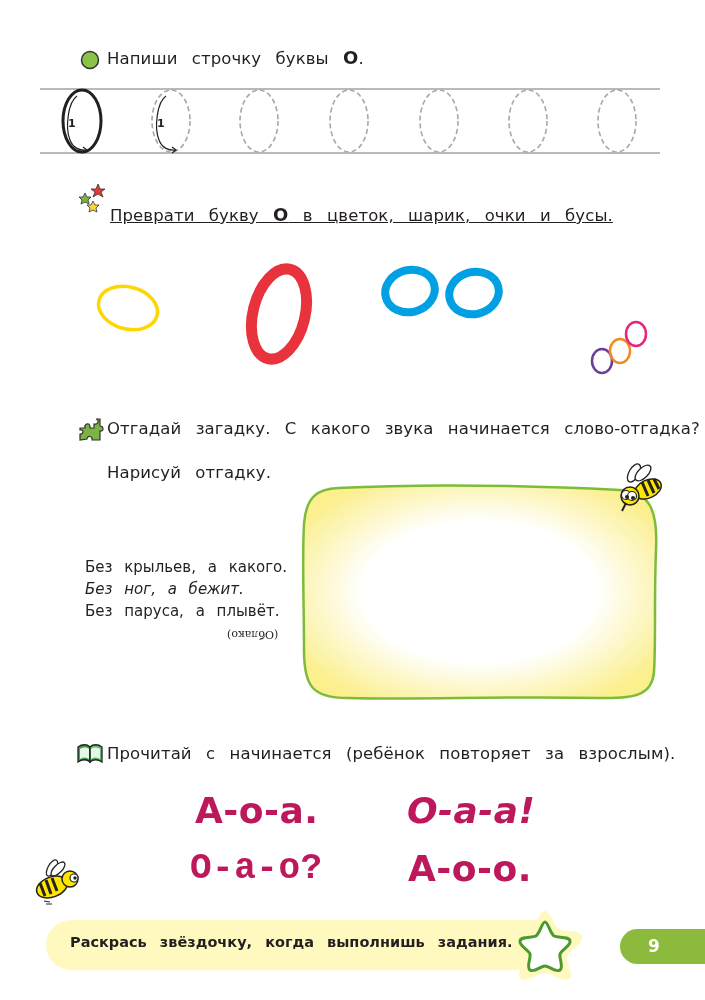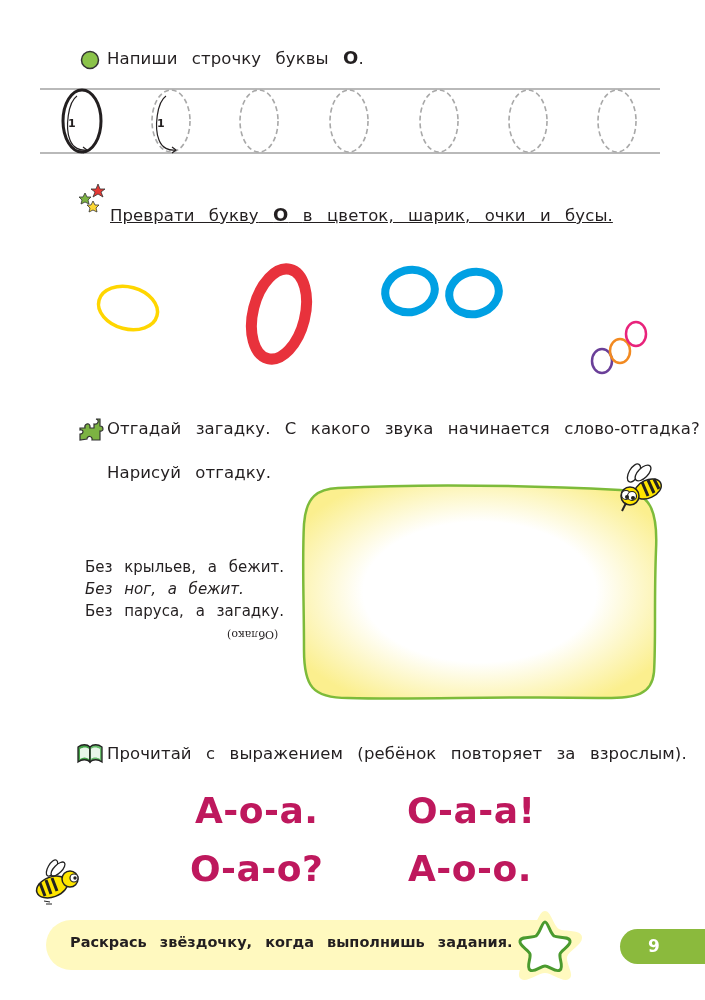--- a/index.html
+++ b/index.html
@@ -101,23 +101,23 @@
   <ellipse cx="32" cy="33" rx="10" ry="12" fill="none" stroke="#f28a21" stroke-width="2.5"></ellipse>
   <ellipse cx="48" cy="16" rx="10" ry="12" fill="none" stroke="#e8237b" stroke-width="2.5"></ellipse>
 </svg>
 
 <svg class="abs" style="left:76px;top:416px;" width="28" height="28">
   <path d="M4,12 L9,12 C8,8 13,6 14,10 L14,12 L18,12 L18,8 C22,9 24,4 20,3 L24,3 L24,10 C28,10 28,16 24,15 L24,24 L16,24 C17,20 11,19 11,23 L4,24 L4,18 C8,18 8,13 4,14 Z" fill="#7cb342" stroke="#333" stroke-width="1.2"></path>
 </svg>
 <div class="task-line" style="left:107px;top:420px;text-align:center;">Отгадай загадку. С какого звука начинается слово-отгадка?</div>
 <div class="task-line" style="left:107px;top:456px;margin-top:8px;">Нарисуй отгадку.</div>
 
-<div class="riddle" style="top:557px;">Без крыльев, а бежит.</div>
+<div class="riddle" style="top:557px;">Без крыльев, а какого.</div>
 <div class="riddle" style="top:579px;font-style:italic;">Без ног, а бежит.</div>
-<div class="riddle" style="top:601px;">Без паруса, а загадку.</div>
+<div class="riddle" style="top:601px;">Без паруса, а плывёт.</div>
 <span class="answer">(Облако)</span>
 
 <svg class="abs" style="left:298px;top:480px;" width="362" height="222">
   <defs>
     <radialGradient id="frameFill" cx="50%" cy="50%" r="60%">
       <stop offset="55%" stop-color="#ffffff"></stop>
       <stop offset="100%" stop-color="#fbef8e"></stop>
     </radialGradient>
   </defs>
   <path d="M40,8 C140,3 240,6 322,10 C352,12 360,30 358,70 C356,120 358,160 356,192 C354,214 340,219 300,218 C200,216 120,220 50,218 C14,218 6,206 6,170 C6,120 4,80 6,44 C8,16 20,9 40,8 Z" fill="url(#frameFill)" stroke="#7dbb3a" stroke-width="2.5"></path>
@@ -135,25 +135,25 @@
   <circle cx="21" cy="35" r="2" fill="#222"></circle>
   <line x1="14" y1="40" x2="10" y2="48" stroke="#222" stroke-width="2"></line>
 </svg>
 
 <svg class="abs" style="left:76px;top:741px;" width="28" height="24">
   <path d="M2,6 C6,3 11,3 14,6 L14,21 C11,18 6,18 2,21 Z" fill="#43a047" stroke="#222" stroke-width="1.3"></path>
   <path d="M14,6 C17,3 22,3 26,6 L26,21 C22,18 17,18 14,21 Z" fill="#66bb6a" stroke="#222" stroke-width="1.3"></path>
   <path d="M4,8 C7,6 11,6 13,8 L13,18 C10,16 7,16 4,18 Z" fill="#e8f5e9"></path>
   <path d="M15,8 C17,6 21,6 24,8 L24,18 C21,16 17,16 15,18 Z" fill="#e8f5e9"></path>
 </svg>
-<div class="task-line" style="left:107px;top:745px;">Прочитай с выражением (ребёнок повторяет за взрослым).</div>
+<div class="task-line" style="left:107px;top:745px;">Прочитай с начинается (ребёнок повторяет за взрослым).</div>
 
 <div class="syl" style="left:195px;top:790px;">А-о-а.</div>
-<div class="syl" style="left:407px;top:790px;">О-а-а!</div>
-<div class="syl" style="left:190px;top:848px;">О-а-о?</div>
+<div class="syl" style="left:407px;top:790px;font-style:italic;">О-а-а!</div>
+<div class="syl" style="left:190px;top:848px;font-family:Liberation Mono, monospace;">О-а-о?</div>
 <div class="syl" style="left:408px;top:848px;">А-о-о.</div>
 
 <svg class="abs" style="left:28px;top:857px;" width="60" height="50">
   <ellipse cx="24" cy="11" rx="4" ry="9" transform="rotate(30 24 11)" fill="#fff" stroke="#222" stroke-width="1.3"></ellipse>
   <ellipse cx="30" cy="12" rx="4" ry="9" transform="rotate(45 30 12)" fill="#fff" stroke="#222" stroke-width="1.3"></ellipse>
   <ellipse cx="24" cy="30" rx="16" ry="10" transform="rotate(-20 24 30)" fill="#ffe600" stroke="#222" stroke-width="1.5"></ellipse>
   <path d="M12,26 L17,39 M18,23 L23,37 M24,21 L29,34" stroke="#222" stroke-width="3"></path>
   <circle cx="42" cy="22" r="8" fill="#ffe600" stroke="#222" stroke-width="1.5"></circle>
   <circle cx="46" cy="21" r="4" fill="#fff" stroke="#222" stroke-width="1.2"></circle>
   <circle cx="47" cy="21" r="1.7" fill="#222"></circle>

